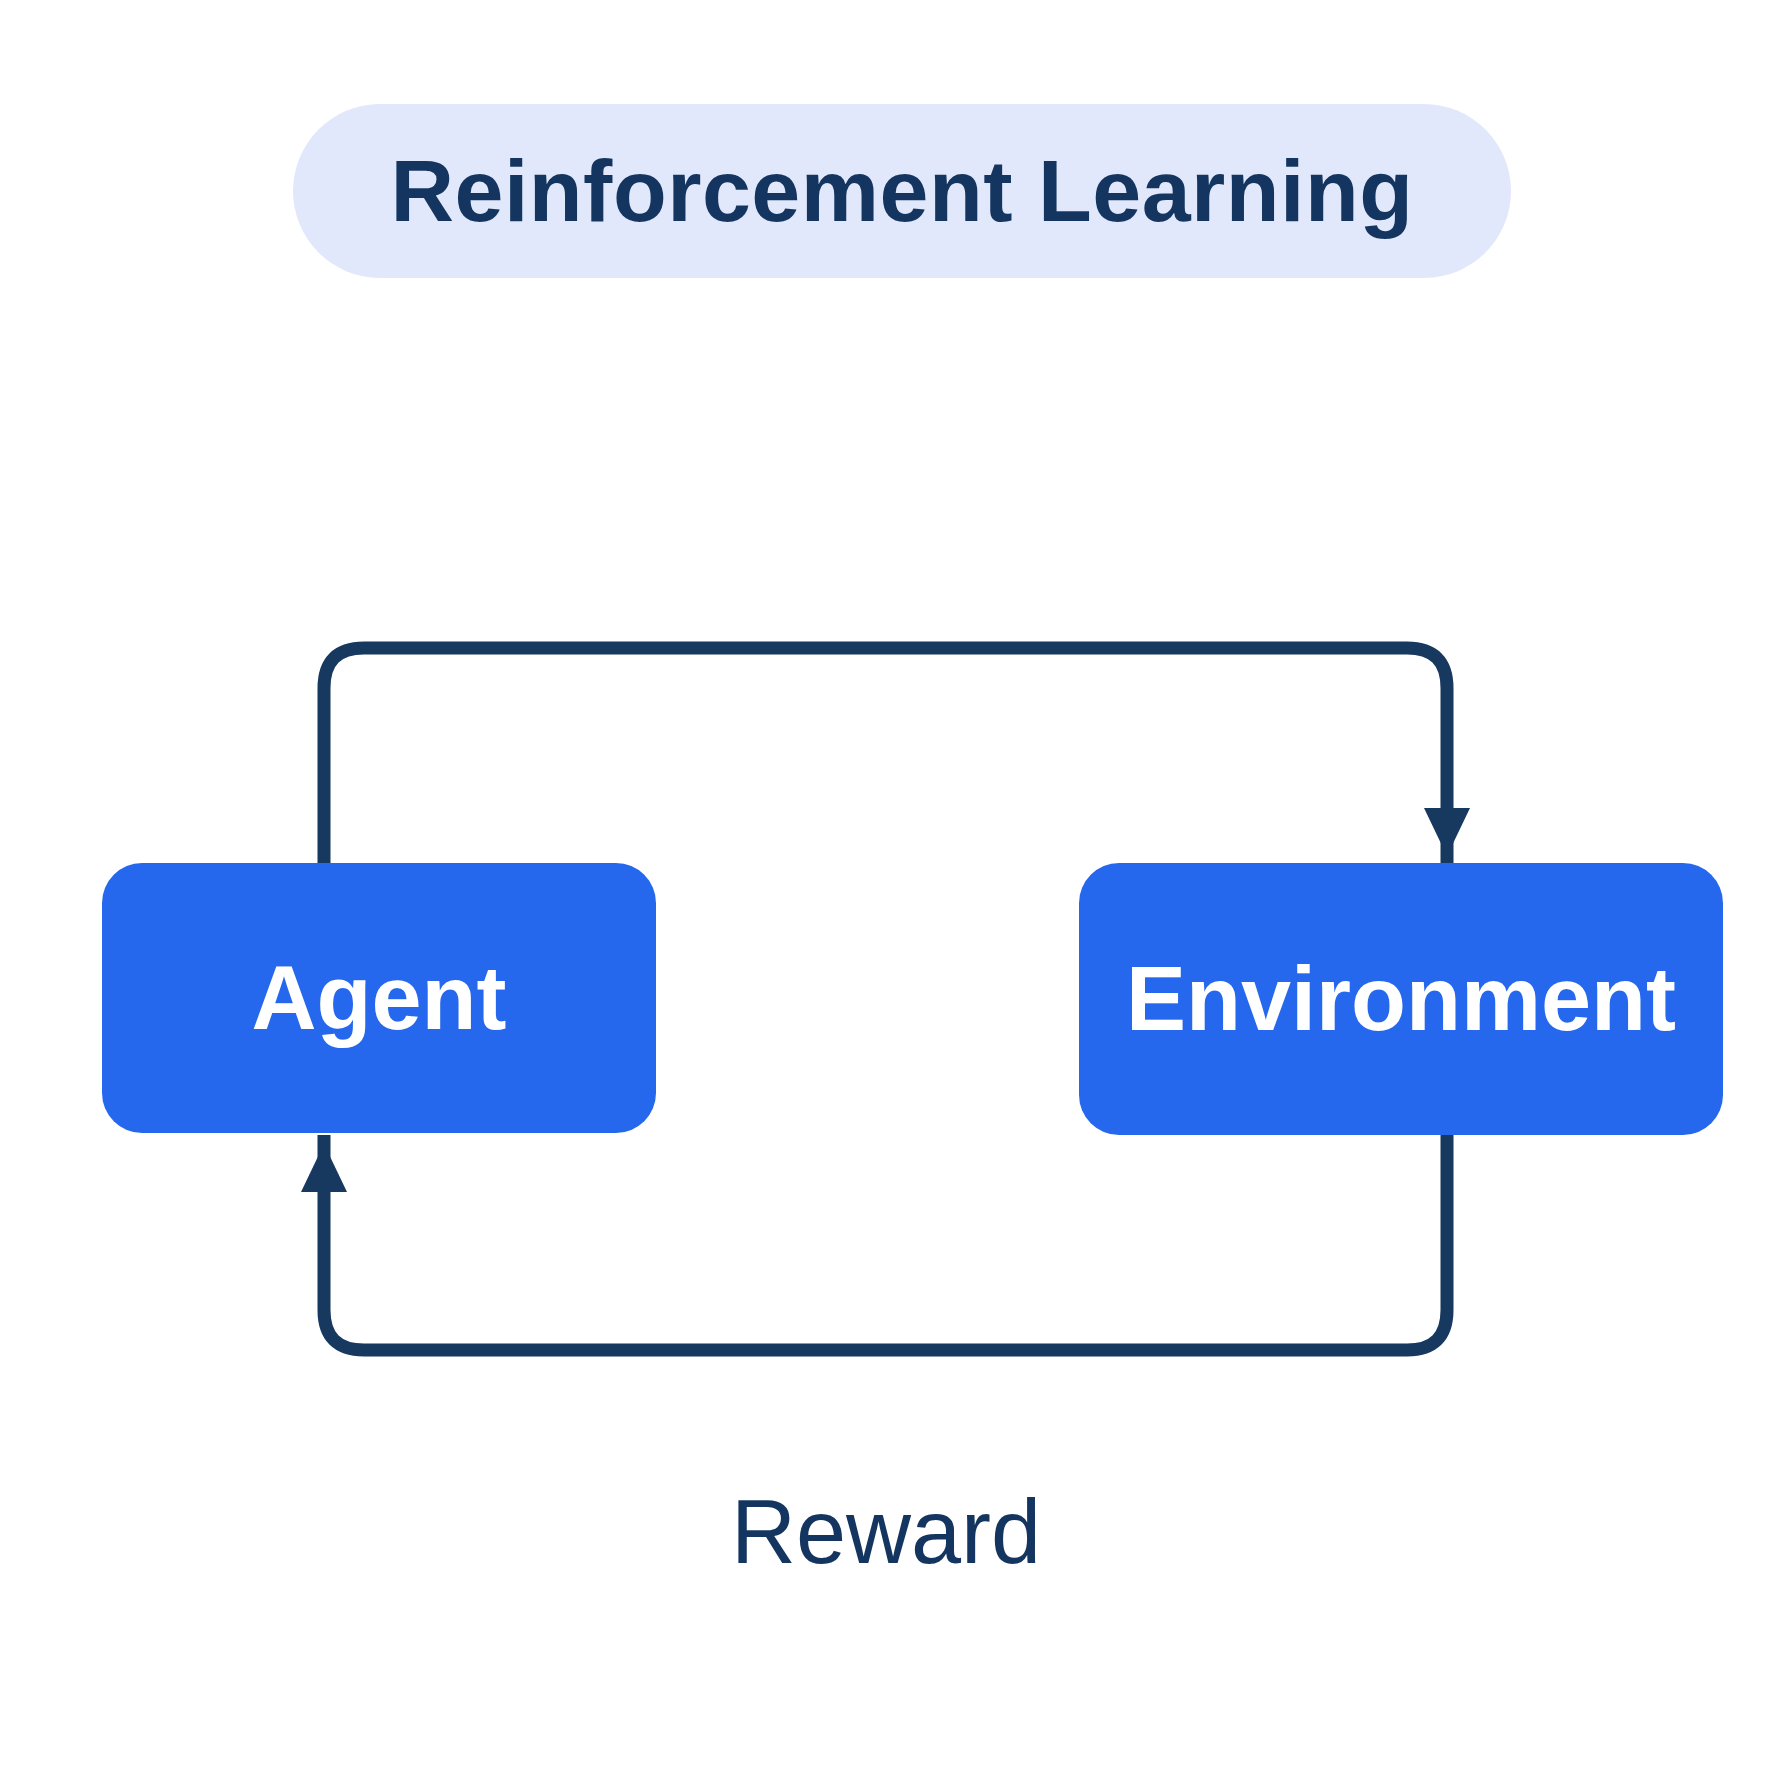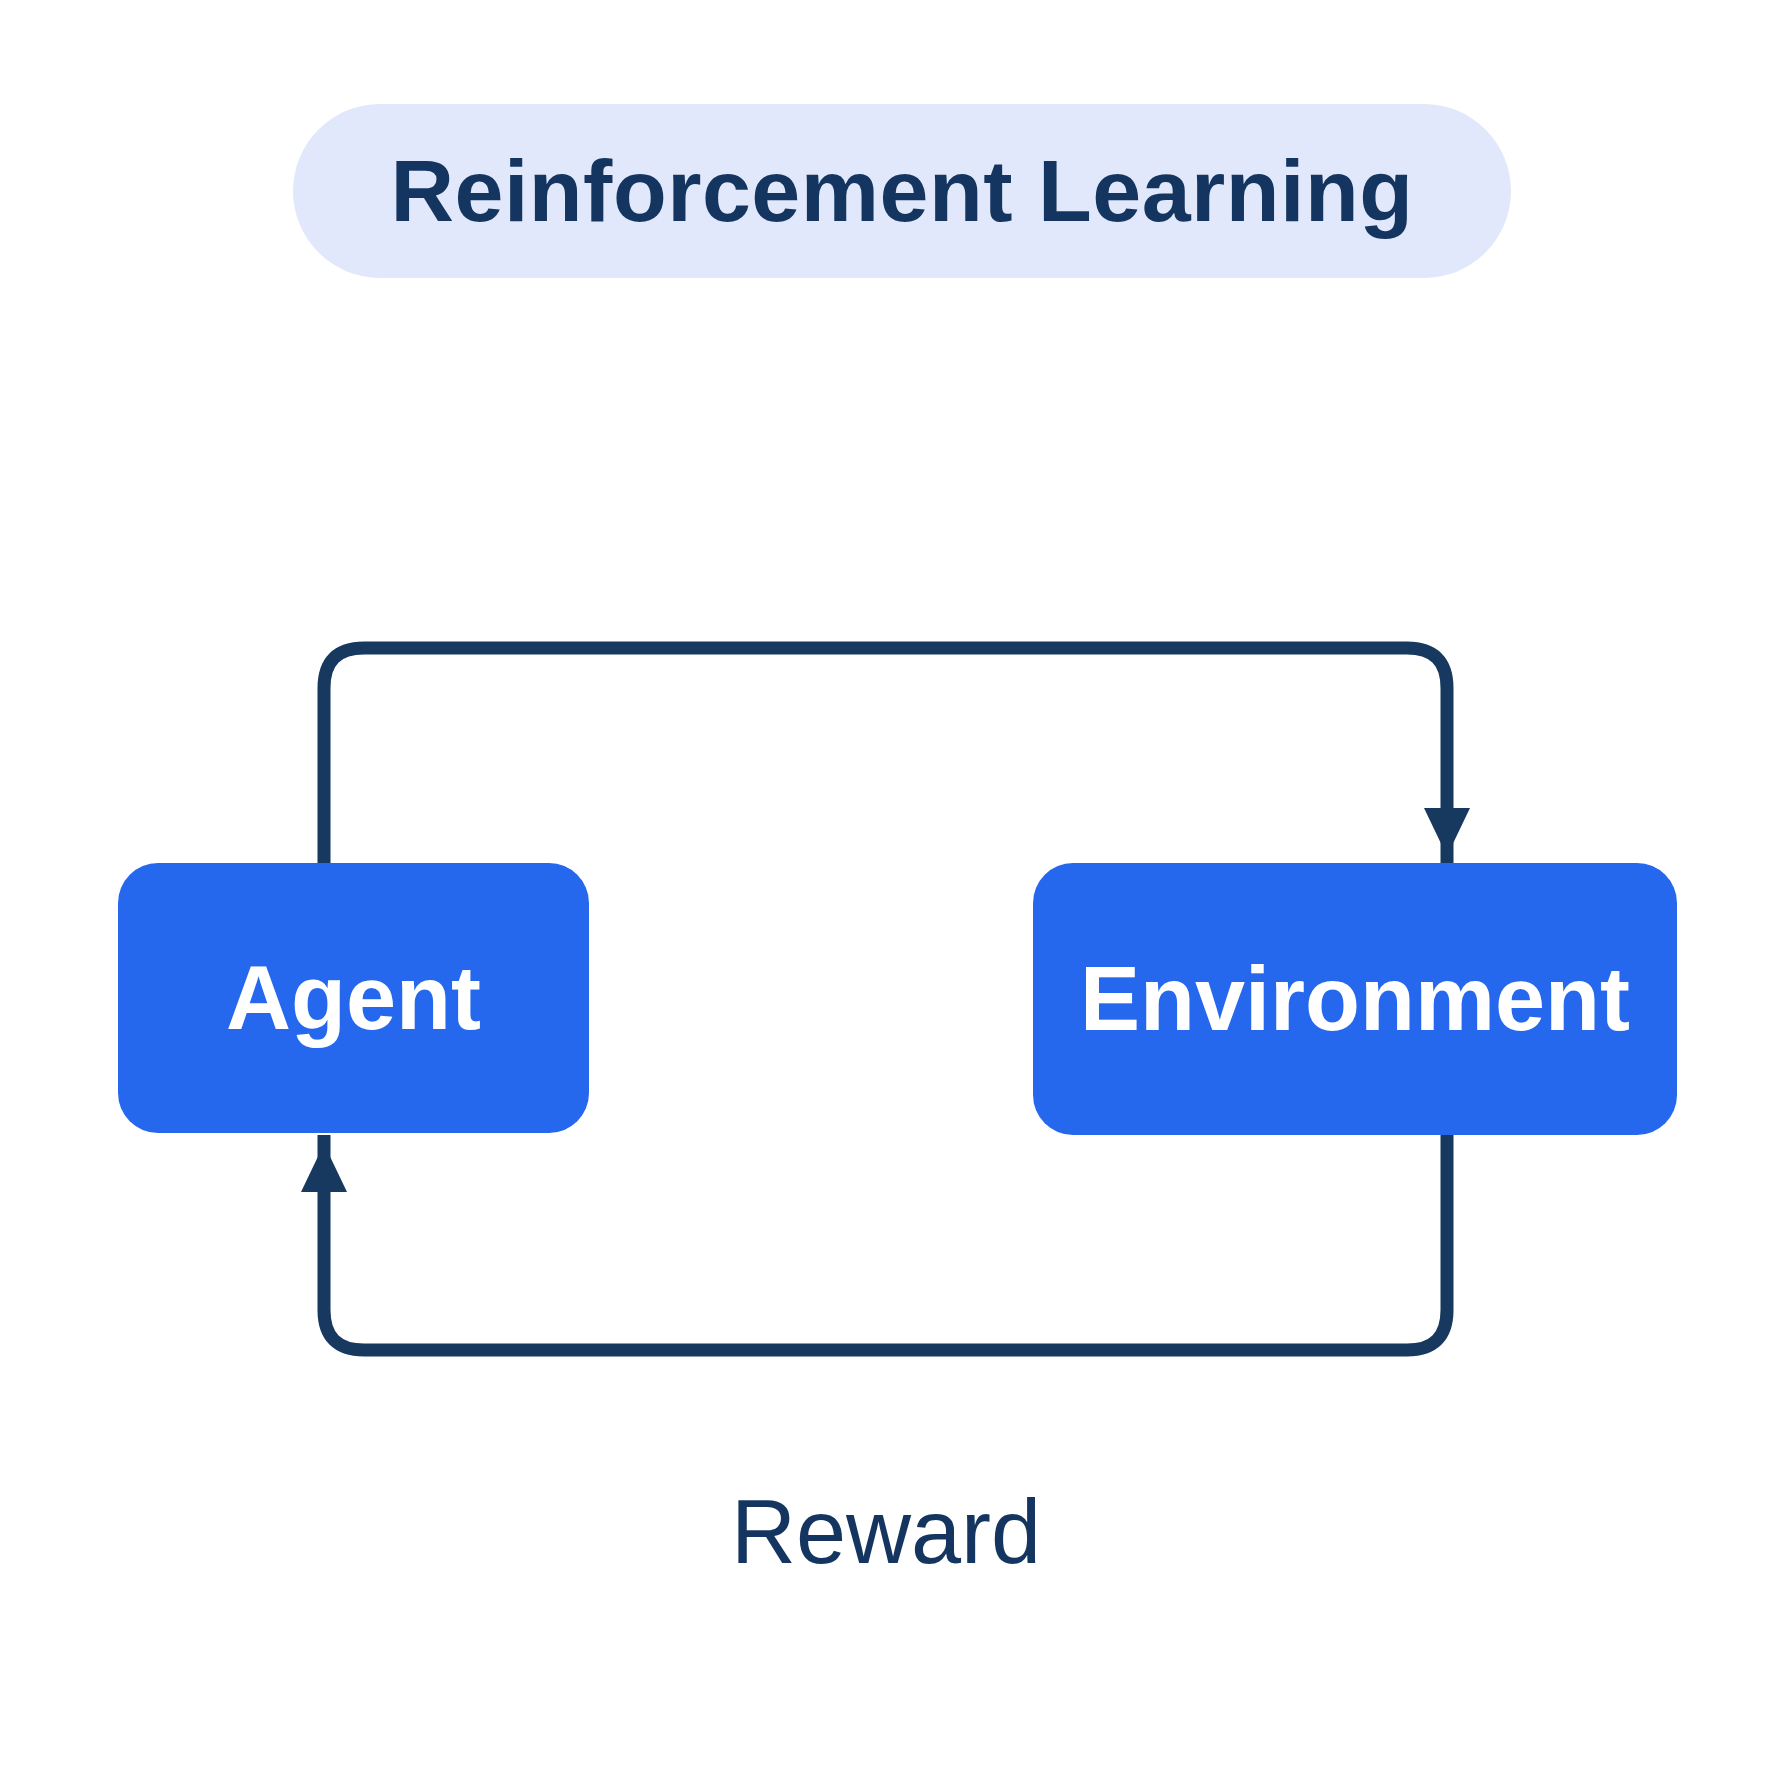--- a/index.html
+++ b/index.html
@@ -45,22 +45,22 @@
   .edge-label.reward{top:1487px;}
   .node{
     position:absolute;
     background:var(--node-fill);
     border-radius:40px;
     display:flex;align-items:center;justify-content:center;
     color:var(--node-text);
     font-size:90px;font-weight:600;
     white-space:nowrap;
   }
-  .node.agent{left:118px;top:863px;width:471px;height:270px;}
-  .node.environment{left:1033px;top:863px;width:644px;height:272px;}
+  .node.agent{left:102px;top:863px;width:554px;height:270px;}
+  .node.environment{left:1079px;top:863px;width:644px;height:272px;}
   svg.wires{
     position:absolute;left:0;top:0;width:1772px;height:1772px;
     pointer-events:none;
   }
   svg.wires path{fill:none;stroke-width:13;stroke-linejoin:round;stroke-linecap:butt;}
 </style>
 </head>
 <body>
 
 <div class="canvas">

